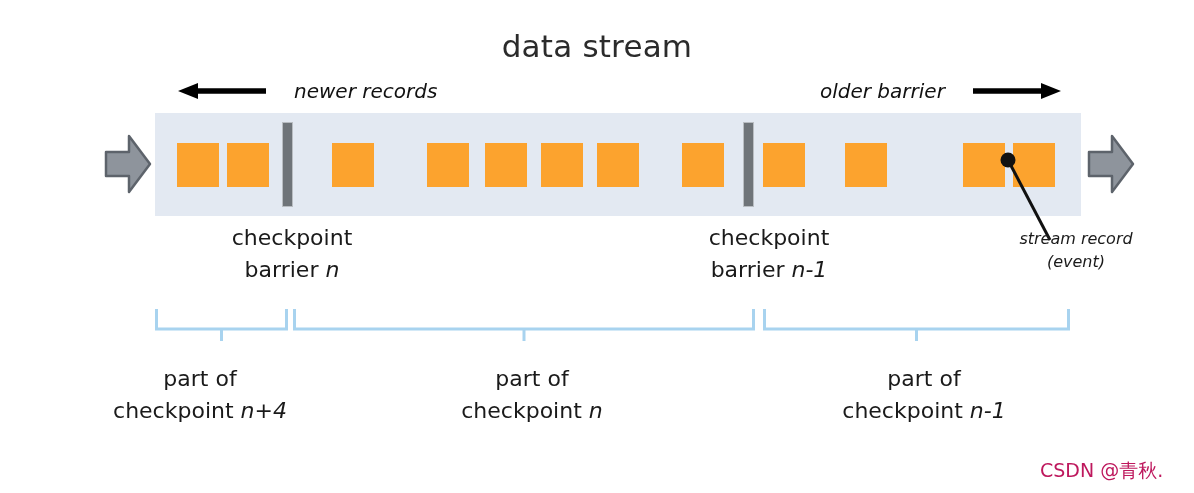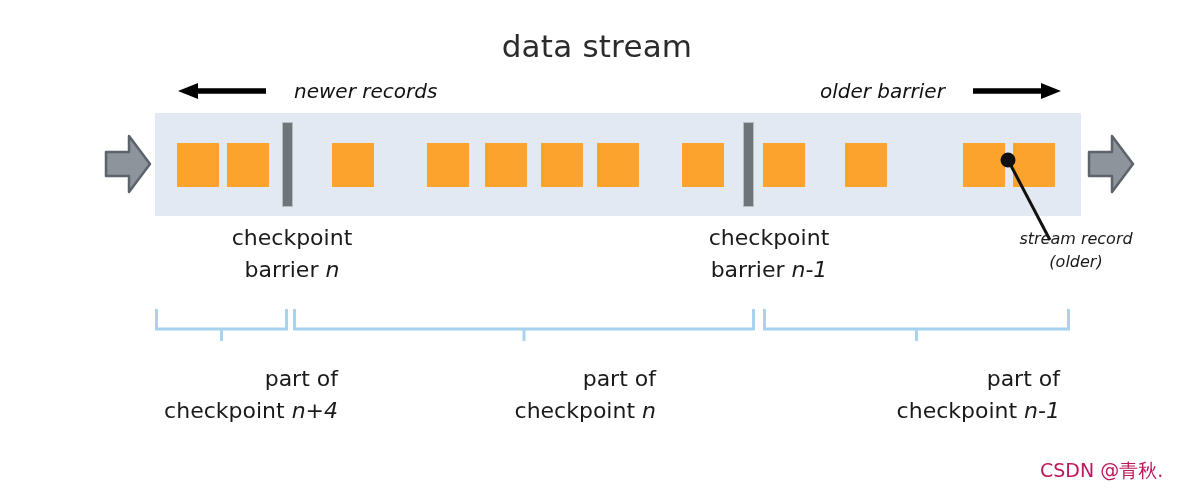--- a/index.html
+++ b/index.html
@@ -109,21 +109,21 @@
   }
 
   
   .bracket { top: 307px; height: 36px; }
 
   
   .part-caption {
     top: 363px;
     font-size: 22px;
     line-height: 1.45;
-    text-align: right;
+    text-align: center;
     color: #1a1a1a;
   }
   .part-caption em { font-style: italic; }
   #part-np1-caption { left: 62px; width: 276px; }
   #part-n-caption   { left: 408px; width: 248px; }
   #part-nm1-caption { left: 788px; width: 272px; }
 
   
   #watermark {
     left: 1040px;
@@ -199,21 +199,21 @@
     <div><span>barrier </span><em>n</em></div>
   </div>
 
   <div class="abs barrier-caption" id="barrier-n1-caption">
     <div>checkpoint</div>
     <div><span>barrier </span><em>n-1</em></div>
   </div>
 
   <div class="abs" id="record-callout-caption">
     <div>stream record</div>
-    <div>(older)</div>
+    <div>(event)</div>
   </div>
 
   <div class="abs bracket" style="left:155px;width:133px;">
     <svg width="133" height="36" viewBox="0 0 133 36" preserveAspectRatio="none" aria-hidden="true">
       <path d="M1.5 2 L1.5 22 L131.5 22 L131.5 2" fill="none" stroke="#a8d3ef" stroke-width="3"></path>
       <line x1="66.5" y1="22" x2="66.5" y2="34" stroke="#a8d3ef" stroke-width="3"></line>
     </svg>
   </div>
 
   <div class="abs bracket" style="left:293px;width:462px;">

